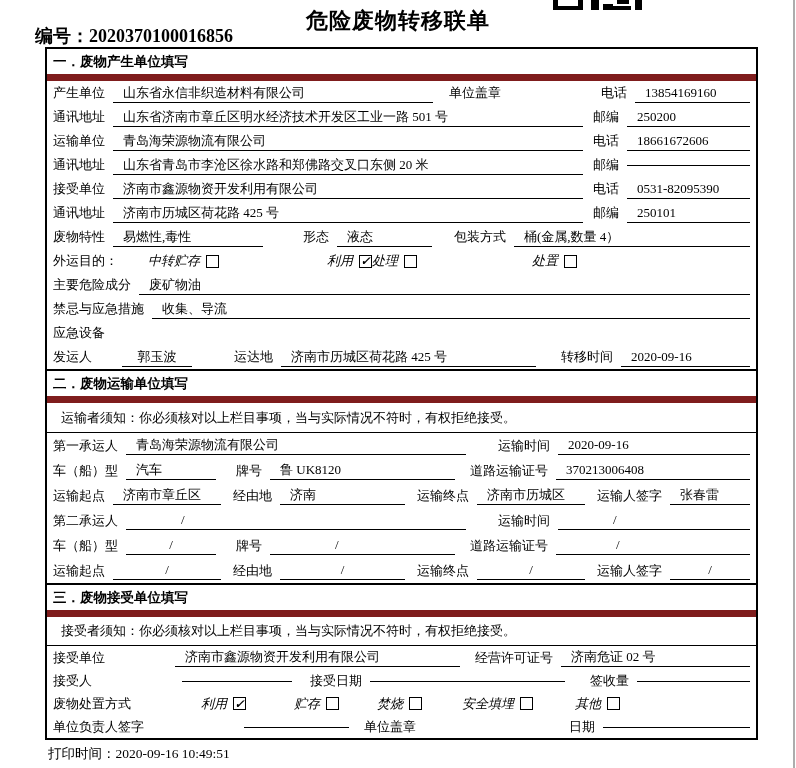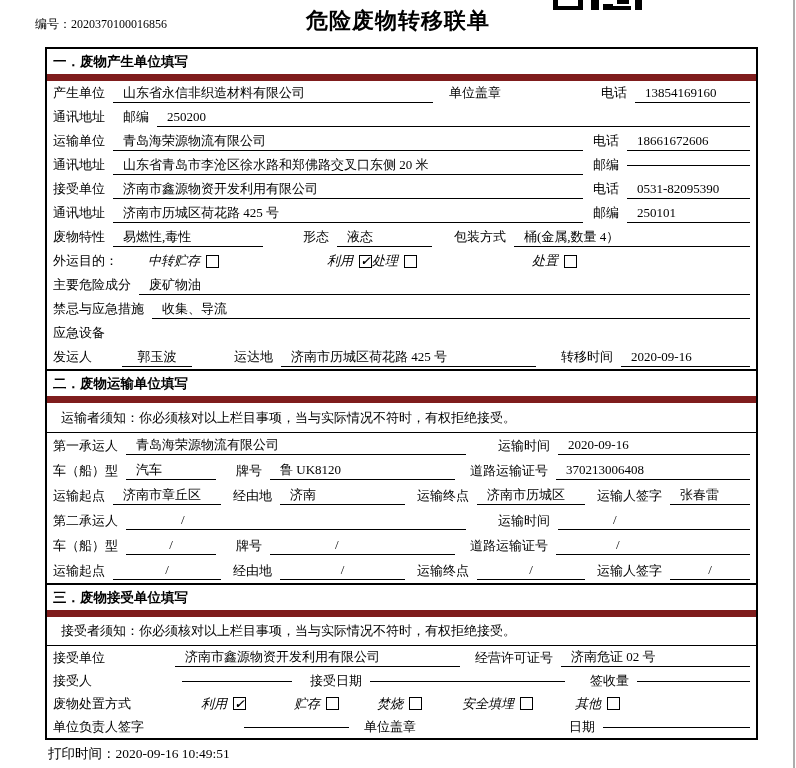--- a/index.html
+++ b/index.html
@@ -1,20 +1,20 @@
 <!DOCTYPE html>
 <html><head>
 <meta charset="utf-8">
 <style>
   html,body{margin:0;padding:0;background:#fff;}
   body{width:796px;height:768px;position:relative;overflow:hidden;
        font-family:"Liberation Serif","DejaVu Serif",serif;color:#000;}
   .edge-right{position:absolute;right:1px;top:0;bottom:0;width:2px;background:#adadad;}
   
-  .doc-no{position:absolute;left:35px;top:16px;font-size:12px;}
+  .doc-no{position:absolute;left:35px;top:24px;font-size:18px;font-weight:bold;}
   .doc-title{position:absolute;left:0;right:0;top:6px;text-align:center;
              font-size:22px;font-weight:bold;letter-spacing:1px;}
   .qr{position:absolute;left:553px;top:0;width:100px;height:11px;}
   
   .form{position:absolute;left:45px;top:47px;width:713px;border:2px solid #000;
         box-sizing:border-box;background:#fff;}
   .sec{border-top:0;}
   .sec + .sec{border-top:2px solid #000;}
   .sec-title{height:25px;display:flex;align-items:center;padding-left:6px;
              font-weight:bold;font-size:13.5px;border-bottom:7px solid #7f1d1d;}
@@ -61,20 +61,21 @@
       <div class="row">
         <span class="lbl">产生单位</span>
         <span class="uv" style="width:320px">山东省永信非织造材料有限公司</span>
         <span class="lbl" style="margin-left:16px">单位盖章</span>
         <span class="lbl" style="margin-left:92px">电话</span>
         <span class="uv fill">13854169160</span>
       </div>
 
       <div class="row">
         <span class="lbl">通讯地址</span>
+        <span class="uv" style="width:470px">山东省济南市章丘区明水经济技术开发区工业一路 501 号</span>
         <span class="lbl" style="margin-left:10px">邮编</span>
         <span class="uv fill">250200</span>
       </div>
 
       <div class="row">
         <span class="lbl">运输单位</span>
         <span class="uv" style="width:470px">青岛海荣源物流有限公司</span>
         <span class="lbl" style="margin-left:10px">电话</span>
         <span class="uv fill">18661672606</span>
       </div>

